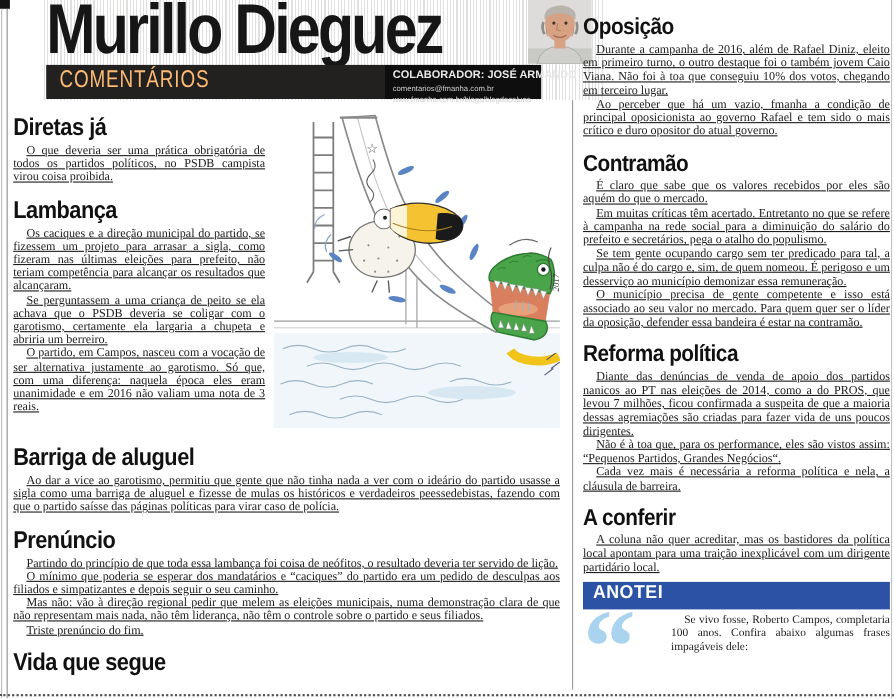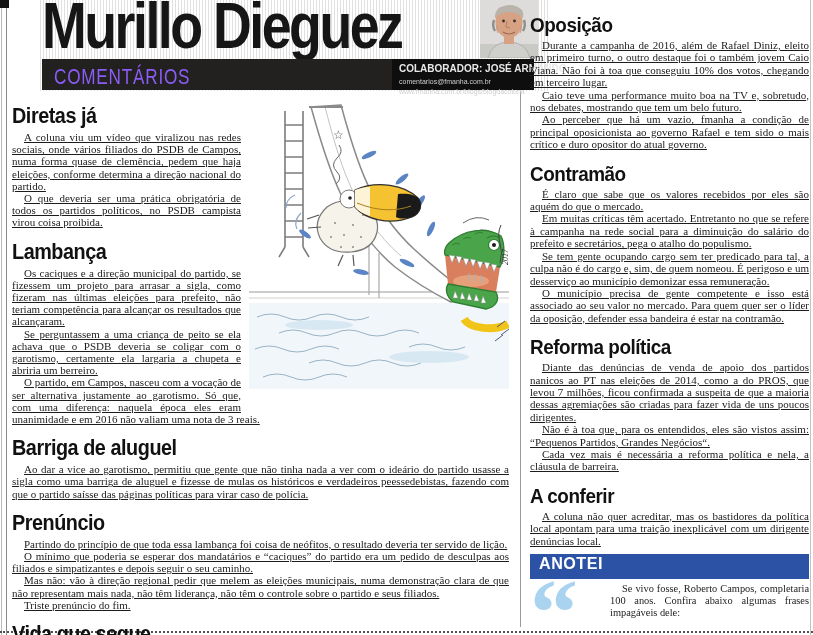--- a/index.html
+++ b/index.html
@@ -13,21 +13,21 @@
   .col-divider{position:absolute;left:520px;top:0;bottom:8px;width:1px;background:#9a9a9a;}
   .bottom-rule{position:absolute;left:0;right:0;bottom:2px;border-top:2px dotted #4f4f4f;}
 
   
   .header{position:absolute;left:10px;top:0;width:509px;height:91px;
           background:repeating-linear-gradient(to right,#e0e0de 0,#e0e0de 1px,#ffffff 1px,#ffffff 3px);margin-left:30px;}
   .masthead{position:absolute;left:2px;top:-6px;margin:0;white-space:nowrap;
             font-family:"Liberation Sans",sans-serif;font-weight:700;font-size:64px;line-height:1;
             letter-spacing:-3px;color:#161616;transform:scaleX(.84);transform-origin:0 0;}
   .banner-row{position:absolute;left:2px;bottom:1px;height:31px;display:flex;}
-  .comment-bar{width:350px;background:#22211f;color:#8b5cf6;display:flex;align-items:flex-end;padding-left:12px;box-sizing:border-box;}
+  .comment-bar{width:308px;background:#22211f;color:#fdba74;display:flex;align-items:flex-start;padding-left:12px;box-sizing:border-box;}
   .comment-bar span{font-family:"Liberation Sans",sans-serif;font-weight:400;font-size:22px;
                     letter-spacing:1px;transform:scaleX(.78);transform-origin:0 50%;white-space:nowrap;}
   .contact-box{width:142px;background:#0e0e0e;color:#e8e8e8;box-sizing:border-box;padding:3px 2px 0 7px;
                font-family:"Liberation Sans",sans-serif;}
   .contact-box .c1{font-size:10px;font-weight:700;line-height:1.45;white-space:nowrap;}
   .contact-box .c2,.contact-box .c3{font-size:7px;color:#cfcfcf;line-height:1.45;white-space:nowrap;}
   .portrait{position:absolute;left:440px;top:0;width:58px;height:58px;}
 
   
   .left-col{position:absolute;left:12px;top:93px;width:497px;}
@@ -194,21 +194,20 @@
 
         <g>
           <path d="M251 168 q3 -10 0 -20 q-3 -10 1 -18" stroke="#444" stroke-width="1" fill="none"></path>
           <text transform="translate(259 170) rotate(-90)" font-size="8" fill="#333" font-family="Liberation Serif, serif" font-style="italic">2017</text>
         </g>
       </svg>
     </div>
 
     <section>
       <h2 class="sec">Diretas já</h2>
-      <p class="body">A coluna viu um vídeo que viralizou nas redes sociais, onde vários filiados do PSDB de Campos, numa forma quase de clemência, pedem que haja eleições, conforme determina a direção nacional do partido.</p>
       <p class="body">O que deveria ser uma prática obrigatória de todos os partidos políticos, no PSDB campista virou coisa proibida.</p>
     </section>
 
     <section>
       <h2 class="sec">Lambança</h2>
       <p class="body">Os caciques e a direção municipal do partido, se fizessem um projeto para arrasar a sigla, como fizeram nas últimas eleições para prefeito, não teriam competência para alcançar os resultados que alcançaram.</p>
       <p class="body">Se perguntassem a uma criança de peito se ela achava que o PSDB deveria se coligar com o garotismo, certamente ela largaria a chupeta e abriria um berreiro.</p>
       <p class="body">O partido, em Campos, nasceu com a vocação de ser alternativa justamente ao garotismo. Só que, com uma diferença: naquela época eles eram unanimidade e em 2016 não valiam uma nota de 3 reais.</p>
     </section>
 
@@ -229,42 +228,41 @@
       <h2 class="sec">Vida que segue</h2>
 
     </section>
   </div>
 
   <div class="right-col">
 
     <section class="first">
       <h2 class="sec">Oposição</h2>
       <p class="body">Durante a campanha de 2016, além de Rafael Diniz, eleito em primeiro turno, o outro destaque foi o também jovem Caio Viana. Não foi à toa que conseguiu 10% dos votos, chegando em terceiro lugar.</p>
-      <p class="body">Caio teve uma performance muito boa na TV e, sobretudo, nos debates, mostrando que tem um belo futuro.</p>
       <p class="body">Ao perceber que há um vazio, fmanha a condição de principal oposicionista ao governo Rafael e tem sido o mais crítico e duro opositor do atual governo.</p>
     </section>
 
     <section>
       <h2 class="sec">Contramão</h2>
       <p class="body">É claro que sabe que os valores recebidos por eles são aquém do que o mercado.</p>
       <p class="body">Em muitas críticas têm acertado. Entretanto no que se refere à campanha na rede social para a diminuição do salário do prefeito e secretários, pega o atalho do populismo.</p>
       <p class="body">Se tem gente ocupando cargo sem ter predicado para tal, a culpa não é do cargo e, sim, de quem nomeou. É perigoso e um desserviço ao município demonizar essa remuneração.</p>
       <p class="body">O município precisa de gente competente e isso está associado ao seu valor no mercado. Para quem quer ser o líder da oposição, defender essa bandeira é estar na contramão.</p>
     </section>
 
     <section>
       <h2 class="sec">Reforma política</h2>
       <p class="body">Diante das denúncias de venda de apoio dos partidos nanicos ao PT nas eleições de 2014, como a do PROS, que levou 7 milhões, ficou confirmada a suspeita de que a maioria dessas agremiações são criadas para fazer vida de uns poucos dirigentes.</p>
-      <p class="body">Não é à toa que, para os entendidos, eles são vistos assim: “Pequenos Partidos, Grandes Negócios“.</p>
+      <p class="body">Não é à toa que, para os performance, eles são vistos assim: “Pequenos Partidos, Grandes Negócios“.</p>
       <p class="body">Cada vez mais é necessária a reforma política e nela, a cláusula de barreira.</p>
     </section>
 
     <section>
       <h2 class="sec">A conferir</h2>
-      <p class="body">A coluna não quer acreditar, mas os bastidores da política local apontam para uma traição inexplicável com um dirigente denúncias local.</p>
+      <p class="body">A coluna não quer acreditar, mas os bastidores da política local apontam para uma traição inexplicável com um dirigente partidário local.</p>
     </section>
 
 
     <div class="anotei-bar">
       <span>ANOTEI</span>
     </div>
 
     <div class="quote-wrap">
       <div class="open-quote">“</div>
       <p class="anotei-intro">Se vivo fosse, Roberto Campos, completaria 100 anos. Confira abaixo algumas frases impagáveis dele:</p>

